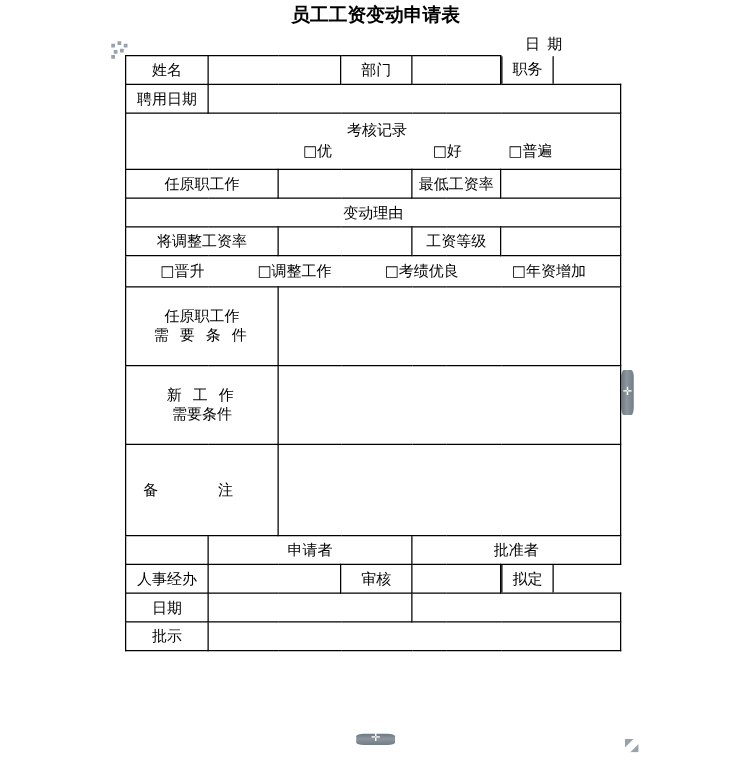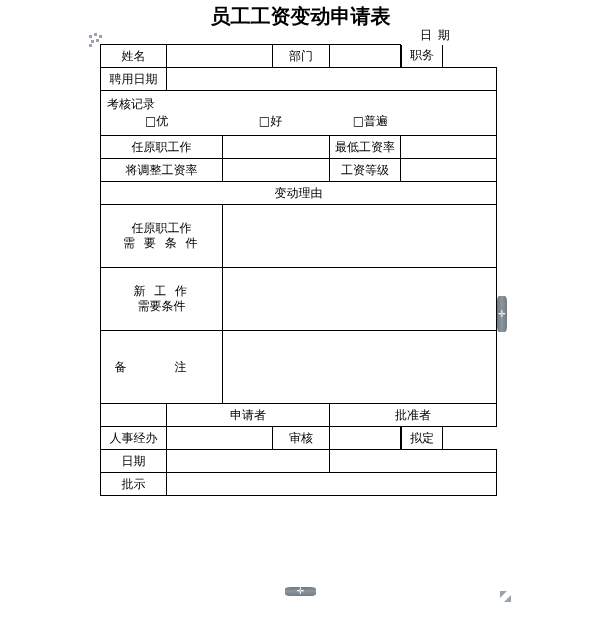--- a/index.html
+++ b/index.html
@@ -23,21 +23,21 @@
     height: 622px;
   }
 
   
   .form-title {
     position: absolute;
     left: 0;
     top: 3px;
     width: 601px;
     text-align: center;
-    font-size: 20px;
+    font-size: 15px;
     font-weight: bold;
     letter-spacing: 0px;
     white-space: nowrap;
   }
 
   
   .date-line {
     position: absolute;
     left: 420px;
     top: 27px;
@@ -139,21 +139,21 @@
   td.free { text-align: left; vertical-align: top; }
 
   .h22 { height: 22px; margin-left: 18px; }
   .h24 { height: 24px; }
   .h44 { height: 44px; }
   .h62 { height: 62px; }
   .h72 { height: 72px; }
 
   
   .assess {
-    text-align: left;
+    text-align: center;
     padding: 3px 0 4px 6px;
     white-space: normal;
   }
   .assess .title-row {
     display: block;
     margin-bottom: 2px;
   }
   .assess .opts {
     display: block;
     padding-left: 38px;
@@ -254,30 +254,40 @@
     </tr>
 
     <tr>
       <td class="lbl h22" colspan="2">任原职工作</td>
       <td class="blank h22" colspan="2"></td>
       <td class="lbl h22" colspan="2">最低工资率</td>
       <td class="blank h22"></td>
     </tr>
 
     <tr>
+      <td class="lbl h22" colspan="7">变动理由</td>
+    </tr>
+
+    <tr>
       <td class="lbl h22" colspan="2">将调整工资率</td>
       <td class="blank h22" colspan="2"></td>
       <td class="lbl h22" colspan="2">工资等级</td>
       <td class="blank h22"></td>
     </tr>
 
     <tr>
-      <td class="lbl h22" colspan="7">变动理由</td>
-    </tr>
-
+      <td class="h24" colspan="7">
+        <div class="reason-opts">
+          <span>□晋升</span>
+          <span>□调整工作</span>
+          <span>□考绩优良</span>
+          <span>□年资增加</span>
+        </div>
+      </td>
+    </tr>
 
     <tr>
       <td class="lbl h62 two-line" colspan="2">
         <div>任原职工作</div>
         <div class="sp2">需 要 条 件</div>
       </td>
       <td class="free h62" colspan="5"></td>
     </tr>
 
     <tr>

